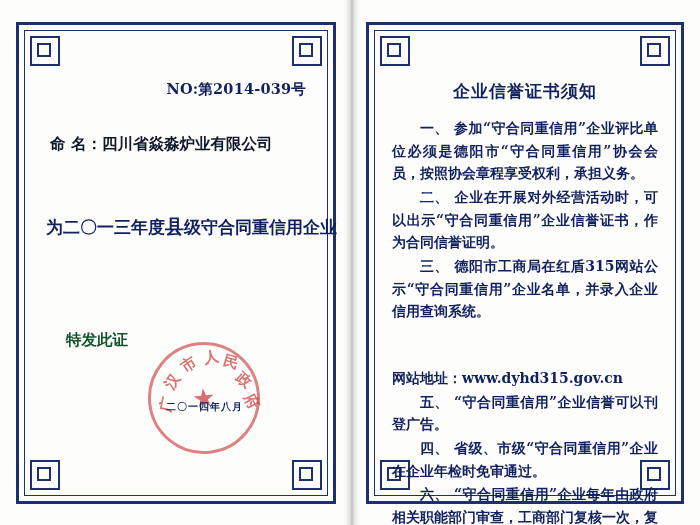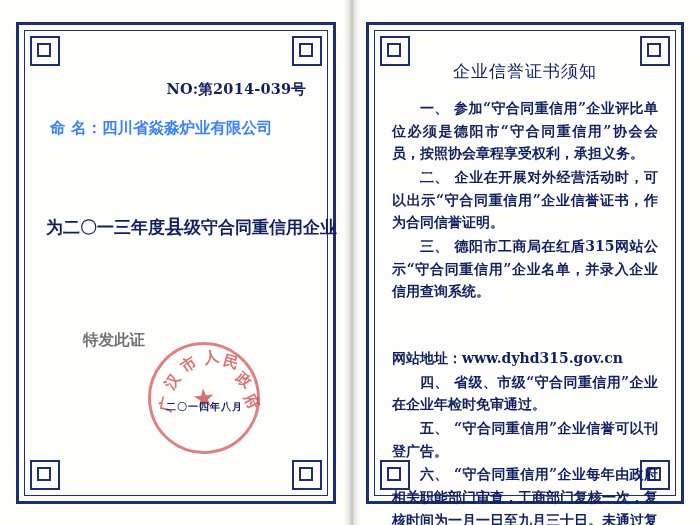--- a/index.html
+++ b/index.html
@@ -88,45 +88,45 @@
     top: 38px;
     font-size: 14.5px;
     font-weight: bold;
     letter-spacing: 0.2px;
     color: #11205f;
     white-space: nowrap;
   }
   .line-name {
     position: absolute;
     left: 12px;
-    top: 76px;
+    top: 92px;
     font-size: 15.5px;
     font-weight: bold;
-    color: #3b82f6;
+    color: #0f172a;
     white-space: nowrap;
   }
   .line-award {
     position: absolute;
     left: 8px;
     top: 172px;
     font-size: 17px;
     font-weight: bold;
     color: #11205f;
     white-space: nowrap;
   }
   .line-award .big {
     font-size: 19px;
   }
   .line-issue {
     position: absolute;
-    left: 45px;
+    left: 28px;
     top: 288px;
     font-size: 15.5px;
     font-weight: bold;
-    color: #737373;
+    color: #14532d;
   }
   .date-line {
     position: absolute;
     left: 128px;
     top: 358px;
     font-size: 10px;
     font-weight: bold;
     color: #11205f;
     letter-spacing: 1px;
     white-space: nowrap;
@@ -178,23 +178,23 @@
     text-align: center;
     font-size: 11px;
     font-weight: bold;
     letter-spacing: 1px;
   }
 
   
   .notice-title {
     text-align: center;
     font-size: 17px;
-    font-weight: normal;
-    color: #11205f;
-    margin-top: 18px;
+    font-weight: bold;
+    color: #11205f;
+    margin-top: 38px;
     letter-spacing: 1px;
   }
   .notice-body {
     margin-top: 14px;
     padding: 0 4px;
   }
   .notice-p {
     font-size: 14px;
     line-height: 1.62;
     color: #11205f;
@@ -262,20 +262,20 @@
     <div class="corner bl"></div>
     <div class="corner br"></div>
 
     <div class="content">
       <div class="notice-title">企业信誉证书须知</div>
       <div class="notice-body">
         <p class="notice-p">一、 参加“守合同重信用”企业评比单位必须是德阳市“守合同重信用”协会会员，按照协会章程享受权利，承担义务。</p>
         <p class="notice-p">二、 企业在开展对外经营活动时，可以出示“守合同重信用”企业信誉证书，作为合同信誉证明。</p>
         <p class="notice-p">三、 德阳市工商局在红盾315网站公示“守合同重信用”企业名单，并录入企业信用查询系统。</p>
         <p class="notice-p no-indent">网站地址：www.dyhd315.gov.cn</p>
+        <p class="notice-p">五、 “守合同重信用”企业信誉可以刊登广告。</p>
         <p class="notice-p">四、 省级、市级“守合同重信用”企业在企业年检时免审通过。</p>
-        <p class="notice-p">五、 “守合同重信用”企业信誉可以刊登广告。</p>
         <p class="notice-p">六、 “守合同重信用”企业每年由政府相关职能部门审查，工商部门复核一次，复核时间为一月一日至九月三十日。未通过复核的企业不再享有“守合同重信用”企业荣誉。</p>
       </div>
     </div>
   </div>
 
 </div>
 
 </body></html>

